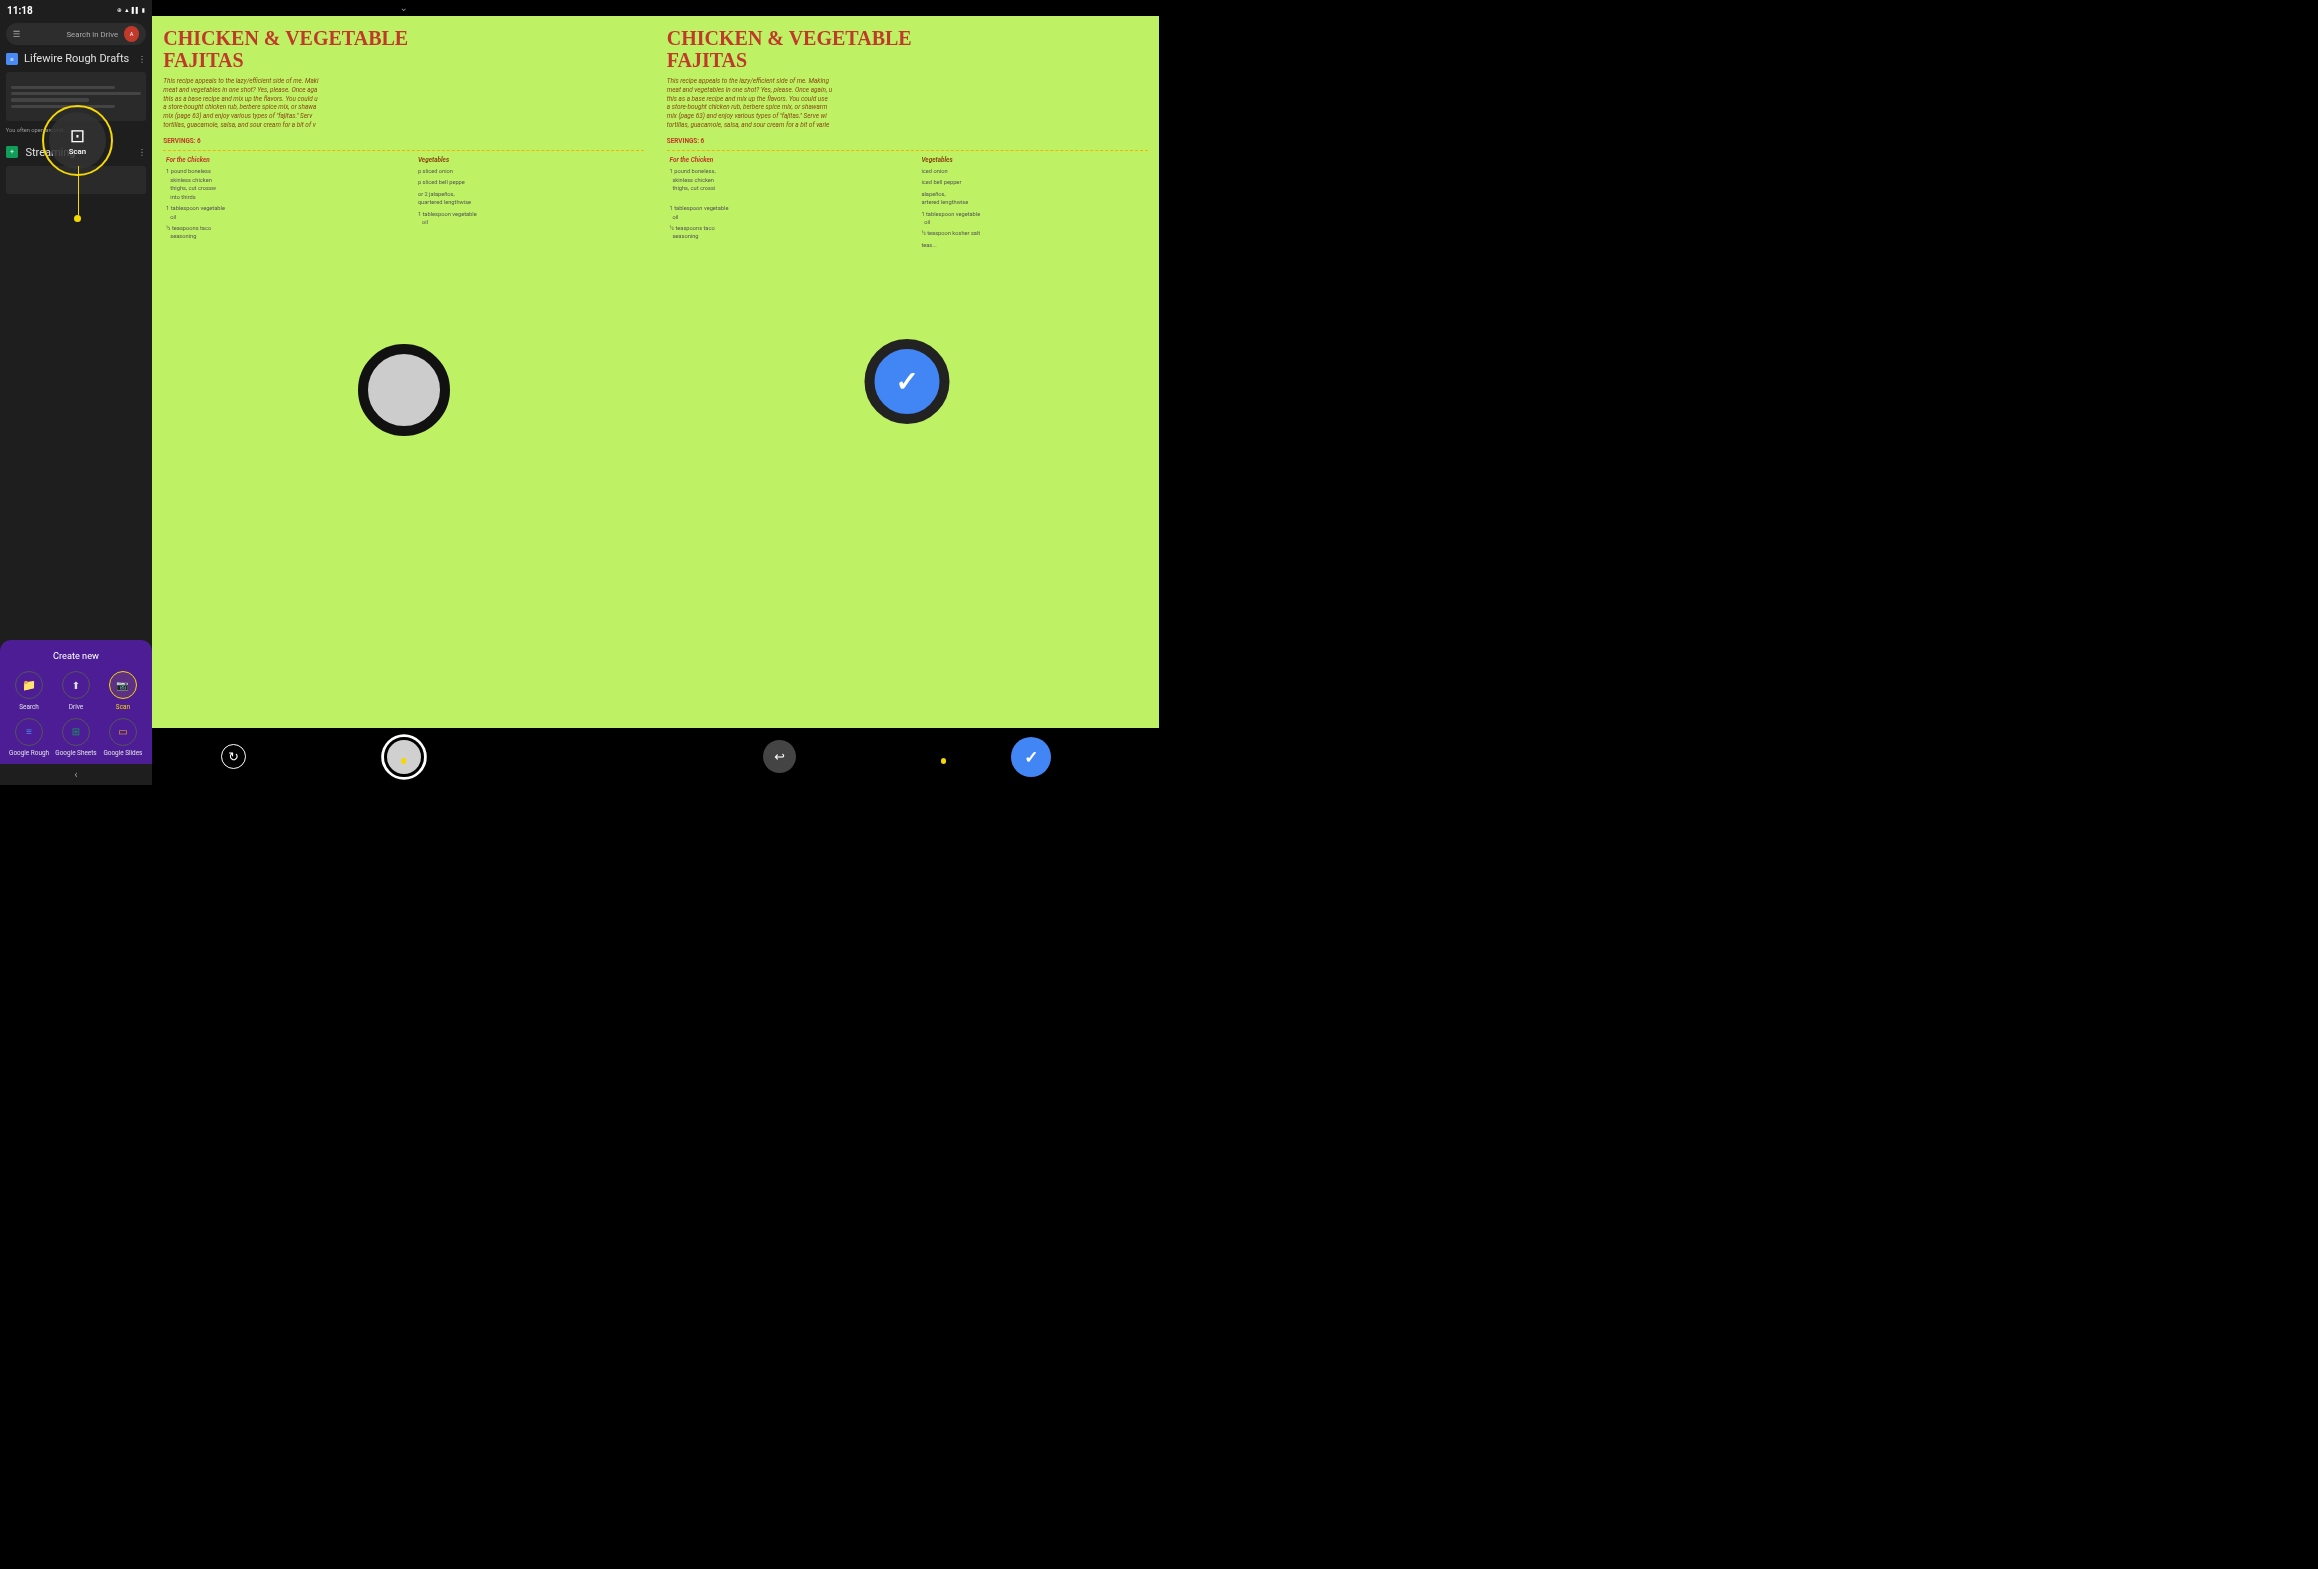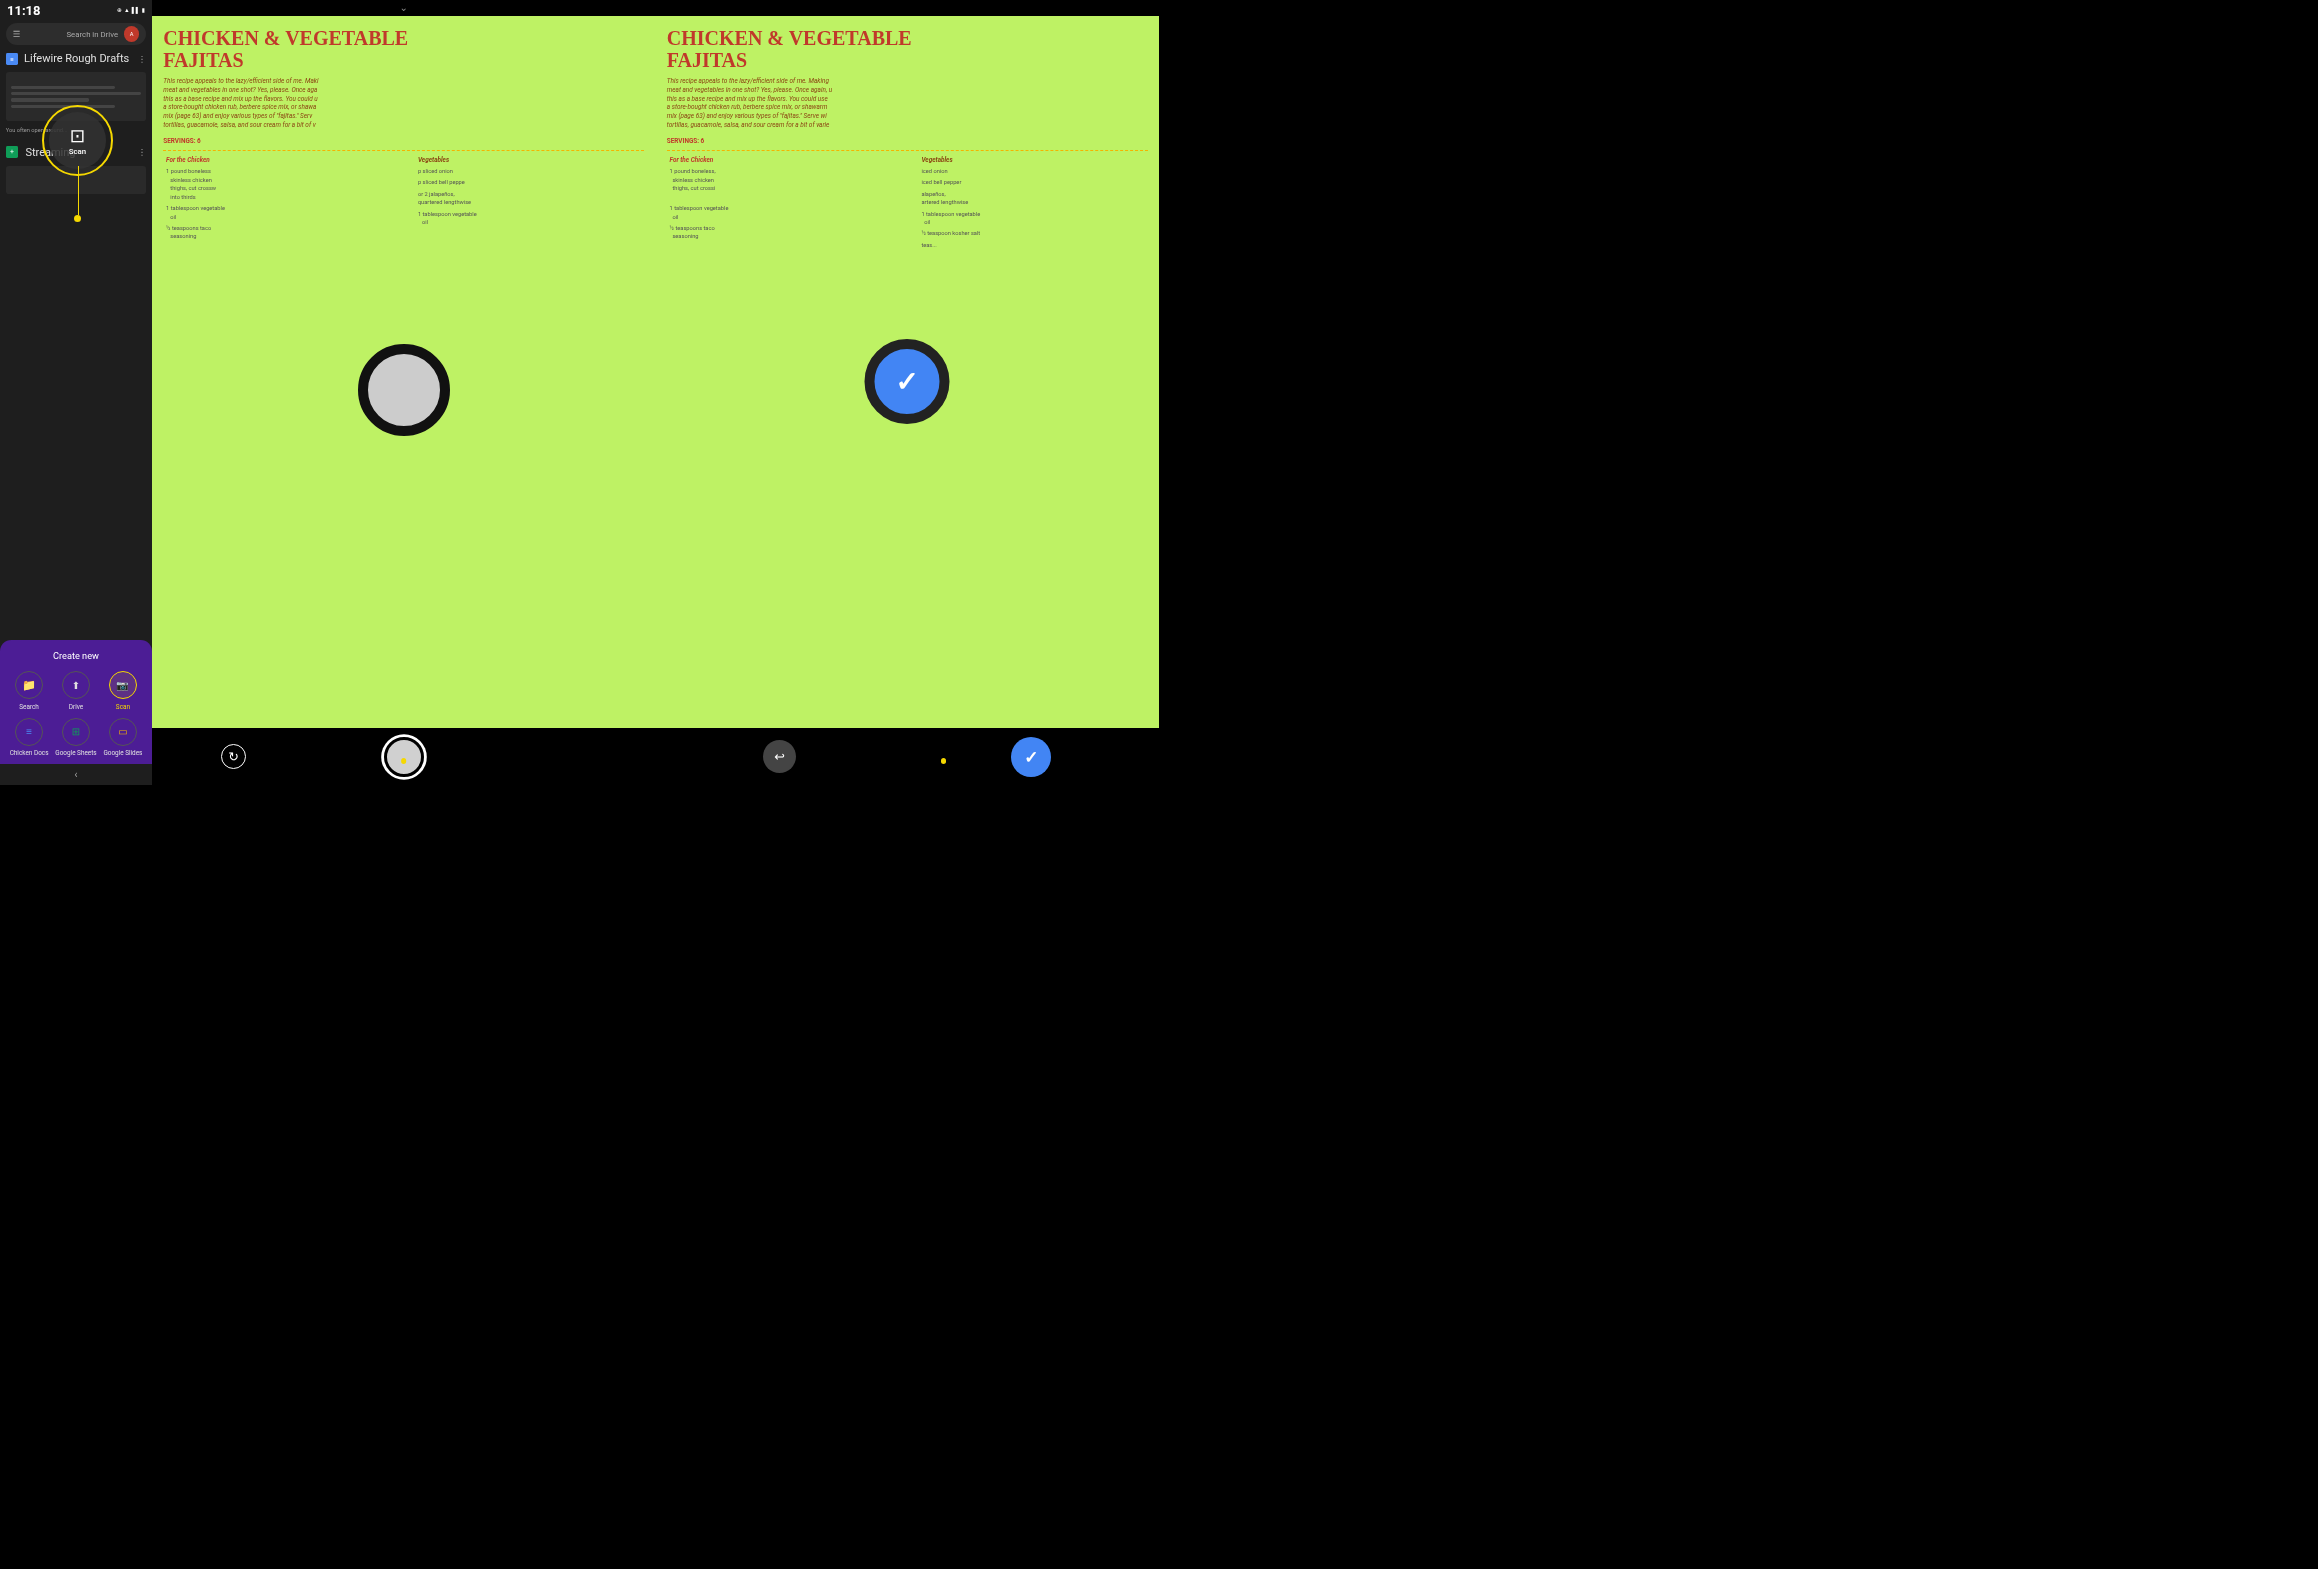--- a/index.html
+++ b/index.html
@@ -27,21 +27,21 @@
     .status-bar {
       background: #1e1e1e;
       height: 20px;
       display: flex;
       align-items: center;
       padding: 0 7px;
       justify-content: space-between;
     }
     .status-time {
       color: #fff;
-      font-size: 13px;
+      font-size: 10px;
       font-weight: bold;
     }
     .status-icons {
       display: flex;
       gap: 2.1px;
       align-items: center;
     }
     .status-icon {
       color: #fff;
       font-size: 5.7px;
@@ -569,21 +569,21 @@
         <div class="create-icon-circle">
           <span class="icon-camera">📷</span>
         </div>
         <span class="create-icon-label highlight-scan" style="color: rgb(245, 216, 0);">Scan</span>
       </div>
 
       <div class="create-item">
         <div class="create-icon-circle">
           <span class="icon-docs">≡</span>
         </div>
-        <span class="create-icon-label">Chicken Docs</span>
+        <span class="create-icon-label">Google Rough</span>
       </div>
 
       <div class="create-item">
         <div class="create-icon-circle">
           <span class="icon-sheets">⊞</span>
         </div>
         <span class="create-icon-label">Google Sheets</span>
       </div>
 
       <div class="create-item">

